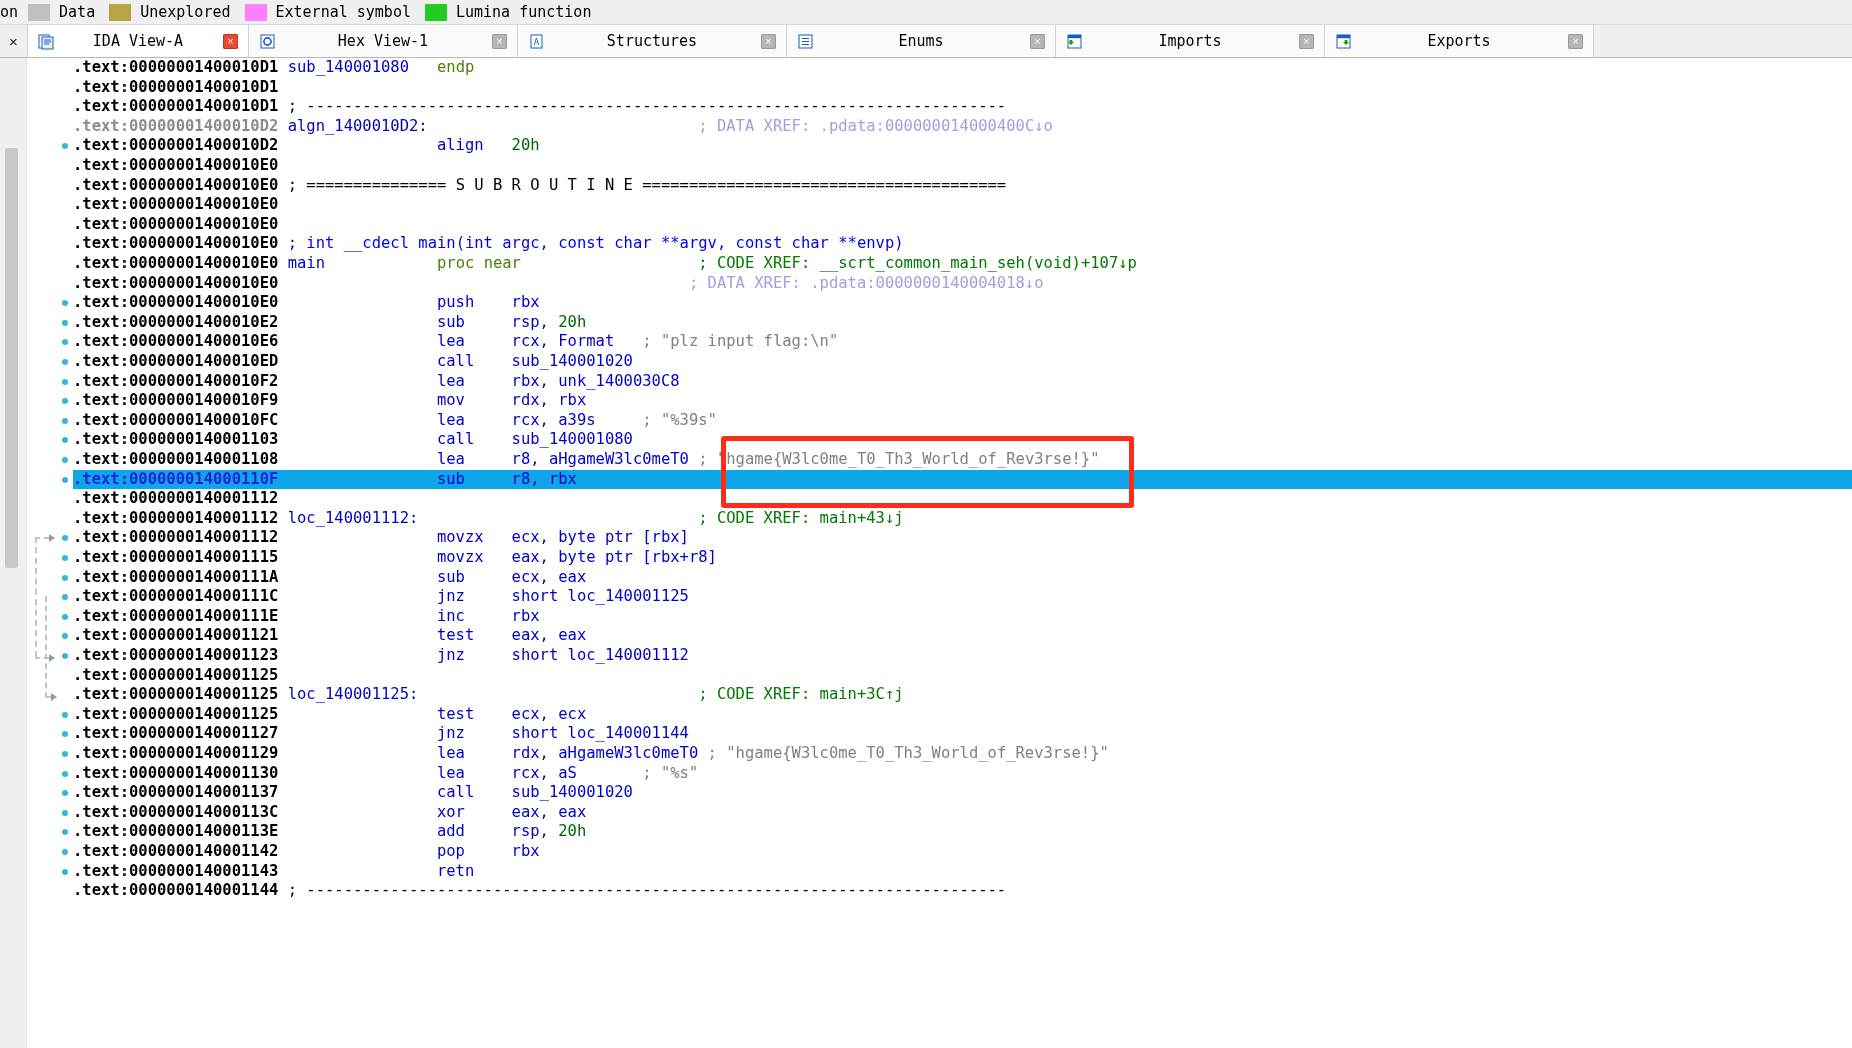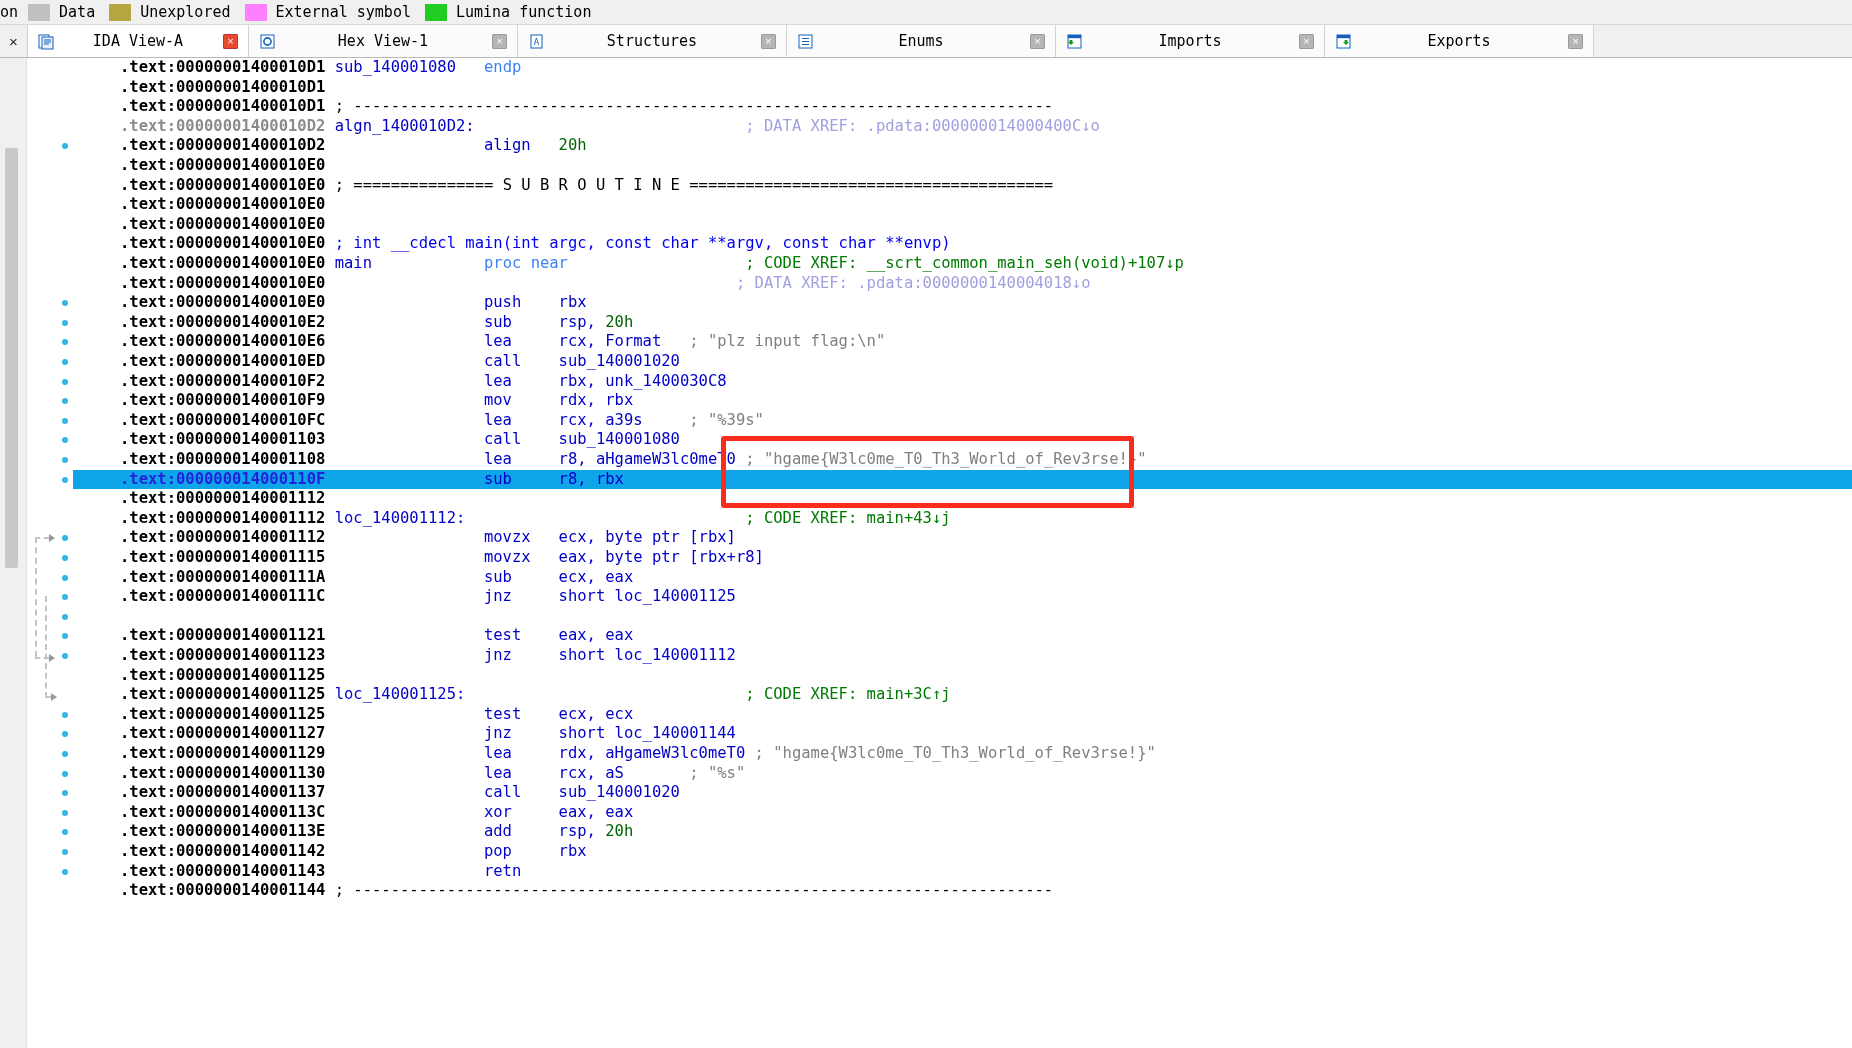--- a/index.html
+++ b/index.html
@@ -93,25 +93,25 @@
   }
 
   .line{
     height:19.6px;line-height:19.6px;
     font-size:15.5px;
     white-space:pre;
     font-family:"DejaVu Sans Mono","Liberation Mono",monospace;
     letter-spacing:0px;
   }
   .line.selected{background:#0ea5e9;}
-  .addr{color:#000000;font-weight:bold;margin-left:47px;}
+  .addr{color:#000000;font-weight:bold;}
   .addr.dim{color:#8b8b8b;font-weight:bold;}
   .addr.sel{color:#2222dd;font-weight:bold;}
   .nm{color:#0000c8;}           
-  .kw{color:#3b82f6;}
+  .kw{color:#4d7c0f;}
   .num{color:#006400;}          
   .cmt-green{color:#007a00;}    
   .cmt-lav{color:#a0a0e0;}      
   .cmt-gray{color:#808080;}     
   .dash{color:#000000;}
   .blue-cmt{color:#0000ee;}
 
   
   .red-box{
     position:absolute;
@@ -302,20 +302,21 @@
       <div class="line" style="top: 352.8px; position: absolute; left: 0px; right: 0px;"><span class="addr">.text:00000001400010FC</span>                 <span class="nm">lea     </span><span class="nm">rcx, a39s</span>     <span class="cmt-gray">; "%39s"</span></div>
       <div class="line" style="top: 372.4px; position: absolute; left: 0px; right: 0px;"><span class="addr">.text:0000000140001103</span>                 <span class="nm">call    </span><span class="nm">sub_140001080</span></div>
       <div class="line" style="top: 392px; position: absolute; left: 0px; right: 0px;"><span class="addr">.text:0000000140001108</span>                 <span class="nm">lea     </span><span class="nm">r8, aHgameW3lc0meT0</span> <span class="cmt-gray">; "hgame{W3lc0me_T0_Th3_World_of_Rev3rse!}"</span></div>
       <div class="line selected" style="top: 411.6px; position: absolute; left: 0px; right: 0px;"><span class="addr sel">.text:000000014000110F</span>                 <span class="nm">sub     </span><span class="nm">r8, rbx</span></div>
       <div class="line" style="top: 431.2px; position: absolute; left: 0px; right: 0px;"><span class="addr">.text:0000000140001112</span></div>
       <div class="line" style="top: 450.8px; position: absolute; left: 0px; right: 0px;"><span class="addr">.text:0000000140001112</span> <span class="nm">loc_140001112:  </span>                            <span class="cmt-green">; CODE XREF: main+43↓j</span></div>
       <div class="line" style="top: 470.4px; position: absolute; left: 0px; right: 0px;"><span class="addr">.text:0000000140001112</span>                 <span class="nm">movzx   </span><span class="nm">ecx, byte ptr [rbx]</span></div>
       <div class="line" style="top: 490px; position: absolute; left: 0px; right: 0px;"><span class="addr">.text:0000000140001115</span>                 <span class="nm">movzx   </span><span class="nm">eax, byte ptr [rbx+r8]</span></div>
       <div class="line" style="top: 509.6px; position: absolute; left: 0px; right: 0px;"><span class="addr">.text:000000014000111A</span>                 <span class="nm">sub     </span><span class="nm">ecx, eax</span></div>
       <div class="line" style="top: 529.2px; position: absolute; left: 0px; right: 0px;"><span class="addr">.text:000000014000111C</span>                 <span class="nm">jnz     </span><span class="nm">short loc_140001125</span></div>
+      <div class="line" style="top: 548.8px; position: absolute; left: 0px; right: 0px;"><span class="addr">.text:000000014000111E</span>                 <span class="nm">inc     </span><span class="nm">rbx</span></div>
       <div class="line" style="top: 568.4px; position: absolute; left: 0px; right: 0px;"><span class="addr">.text:0000000140001121</span>                 <span class="nm">test    </span><span class="nm">eax, eax</span></div>
       <div class="line" style="top: 588px; position: absolute; left: 0px; right: 0px;"><span class="addr">.text:0000000140001123</span>                 <span class="nm">jnz     </span><span class="nm">short loc_140001112</span></div>
       <div class="line" style="top: 607.6px; position: absolute; left: 0px; right: 0px;"><span class="addr">.text:0000000140001125</span></div>
       <div class="line" style="top: 627.2px; position: absolute; left: 0px; right: 0px;"><span class="addr">.text:0000000140001125</span> <span class="nm">loc_140001125:  </span>                            <span class="cmt-green">; CODE XREF: main+3C↑j</span></div>
       <div class="line" style="top: 646.8px; position: absolute; left: 0px; right: 0px;"><span class="addr">.text:0000000140001125</span>                 <span class="nm">test    </span><span class="nm">ecx, ecx</span></div>
       <div class="line" style="top: 666.4px; position: absolute; left: 0px; right: 0px;"><span class="addr">.text:0000000140001127</span>                 <span class="nm">jnz     </span><span class="nm">short loc_140001144</span></div>
       <div class="line" style="top: 686px; position: absolute; left: 0px; right: 0px;"><span class="addr">.text:0000000140001129</span>                 <span class="nm">lea     </span><span class="nm">rdx, aHgameW3lc0meT0</span> <span class="cmt-gray">; "hgame{W3lc0me_T0_Th3_World_of_Rev3rse!}"</span></div>
       <div class="line" style="top: 705.6px; position: absolute; left: 0px; right: 0px;"><span class="addr">.text:0000000140001130</span>                 <span class="nm">lea     </span><span class="nm">rcx, aS</span>       <span class="cmt-gray">; "%s"</span></div>
       <div class="line" style="top: 725.2px; position: absolute; left: 0px; right: 0px;"><span class="addr">.text:0000000140001137</span>                 <span class="nm">call    </span><span class="nm">sub_140001020</span></div>
       <div class="line" style="top: 744.8px; position: absolute; left: 0px; right: 0px;"><span class="addr">.text:000000014000113C</span>                 <span class="nm">xor     </span><span class="nm">eax, eax</span></div>

